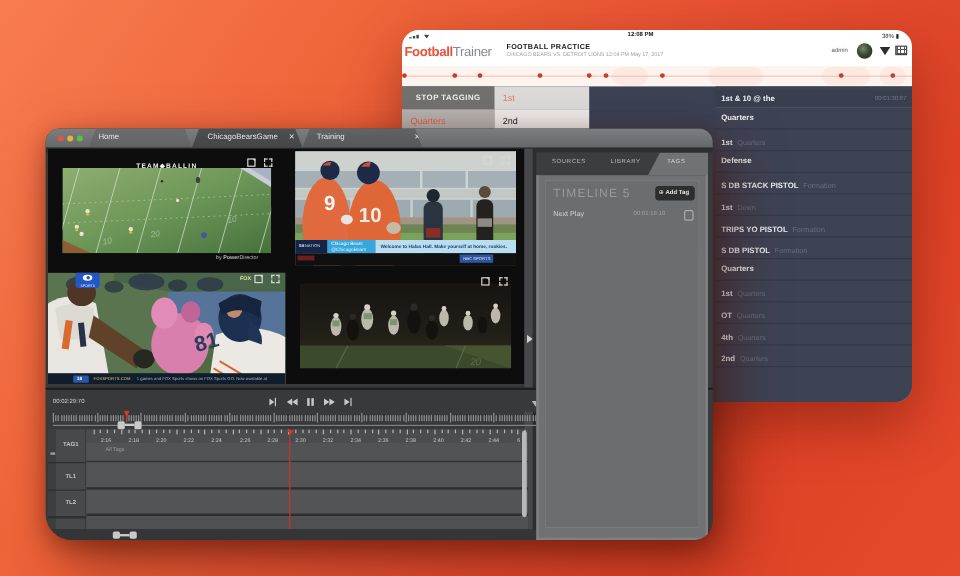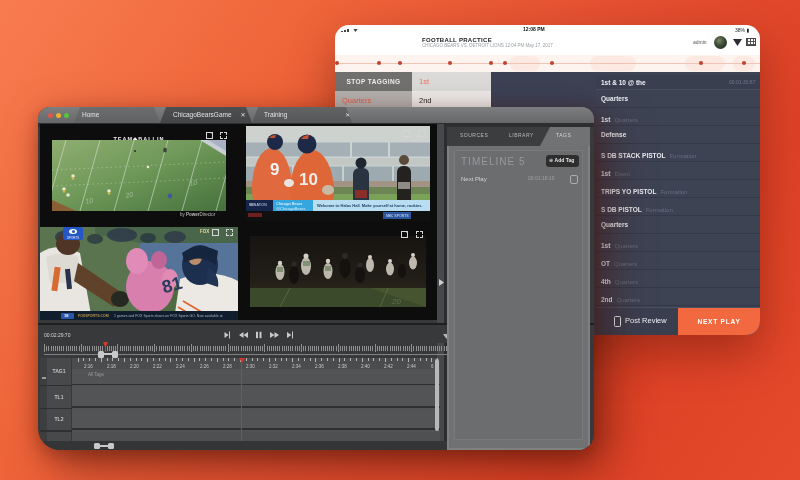--- a/index.html
+++ b/index.html
@@ -42,20 +42,23 @@
 
     <div class="abs" style="left:6px;top:3px;width:30px;height:6px;">
       <span class="abs" style="left:0;top:2.5px;width:2px;height:1.5px;background:#444;"></span>
       <span class="abs" style="left:3px;top:1.5px;width:2px;height:2.5px;background:#444;"></span>
       <span class="abs" style="left:6px;top:.5px;width:2px;height:3.5px;background:#444;"></span>
       <span class="abs" style="left:12px;top:.5px;width:5px;height:3.5px;background:#444;clip-path:polygon(0 0,100% 0,50% 100%);"></span>
     </div>
     <div class="abs t10" style="left:188px;top:1px;color:#111;font-weight:bold;"><span class="sc">12:08 PM</span></div>
     <div class="abs t10" style="left:400px;top:2px;color:#222;"><span class="sc">38% ▮</span></div>
 
+    <div class="abs" style="left:2px;top:6px;width:200px;height:26px;font-size:11px;font-weight:bold;line-height:26px;letter-spacing:-.3px;">
+      <span style="color:#e8503a;">Football</span><span style="color:#85898e;font-weight:normal;">Trainer</span>
+    </div>
     <div class="abs" style="left:87px;top:12px;color:#1a1a1a;font-weight:bold;font-size:6px;letter-spacing:.3px;">FOOTBALL PRACTICE</div>
     <div class="abs t9" style="left:87px;top:18px;color:#9aa0a4;"><span class="sc">CHICAGO BEARS VS. DETROIT LIONS 12:04 PM May 17, 2017</span></div>
 
     <div class="abs t10" style="left:358px;top:14px;color:#555;"><span class="sc">admin</span></div>
     <div class="abs" style="left:379px;top:11px;width:13px;height:13px;border-radius:50%;background:radial-gradient(circle at 40% 35%,#7a8468 0%,#3c4a34 45%,#1d2518 100%);"></div>
     <div class="abs" style="left:398px;top:14px;width:9px;height:7px;background:#2b2f33;clip-path:polygon(0 0,100% 0,50% 100%);"></div>
     <div class="abs" style="left:411px;top:13px;width:10px;height:8px;border:1px solid #444;background:
       repeating-linear-gradient(90deg,#555 0 1px,transparent 1px 3px),repeating-linear-gradient(0deg,#555 0 1px,transparent 1px 3px);"></div>
 
     <div class="abs" style="left:0;top:30px;width:425px;height:17px;background:#fdf4f0;">
@@ -92,25 +95,20 @@
       <div class="row" style="top:72px;"><b>S DB STACK PISTOL</b><i>Formation</i></div>
       <div class="row" style="top:90px;"><b>1st</b><i>Down</i></div>
       <div class="row" style="top:108px;"><b>TRIPS YO PISTOL</b><i>Formation</i></div>
       <div class="row" style="top:126px;"><b>S DB PISTOL</b><i>Formation</i></div>
       <div class="row cat" style="top:144px;">Quarters</div>
       <div class="row" style="top:162px;"><b>1st</b><i>Quarters</i></div>
       <div class="row" style="top:180px;"><b>OT</b><i>Quarters</i></div>
       <div class="row" style="top:198px;"><b>4th</b><i>Quarters</i></div>
       <div class="row" style="top:216px;"><b>2nd</b><i>Quarters</i></div>
 
-      <div class="abs" style="left:0;top:235px;width:164px;height:28px;background:#3a3f50;border-top:1px solid #4a4f60;">
-        <span class="abs" style="left:18px;top:8px;width:7px;height:11px;border:1px solid #e8eaee;border-radius:1.5px;"></span>
-        <span class="abs" style="left:29px;top:8px;color:#f2f4f8;font-size:7.5px;">Post Review</span>
-        <div class="abs" style="left:82px;top:0;width:82px;height:28px;background:#f2683f;color:#fff;font-weight:bold;font-size:6.5px;letter-spacing:.8px;text-align:center;line-height:28px;">NEXT PLAY</div>
-      </div>
     </div>
   </div>
   <div id="front" class="abs">
 
     <div class="abs" style="left:0;top:0;width:556px;height:16px;background:linear-gradient(#7c7e80,#656769);">
       <span class="abs" style="left:10px;top:5.5px;width:5px;height:5px;border-radius:50%;background:#dd564a;"></span>
       <span class="abs" style="left:18px;top:5.5px;width:5px;height:5px;border-radius:50%;background:#e9b330;"></span>
       <span class="abs" style="left:25.5px;top:5.5px;width:5px;height:5px;border-radius:50%;background:#57c23d;"></span>
       <div class="tab" style="left:36px;width:86px;background:linear-gradient(#6b6d6f,#606264);text-align:left;padding-left:8px;">Home</div>
       <div class="tab" style="left:122px;width:92px;background:linear-gradient(#4d4f51,#434547);text-align:left;padding-left:13px;">ChicagoBearsGame<span class="x" style="margin-left:9px;">✕</span></div>

